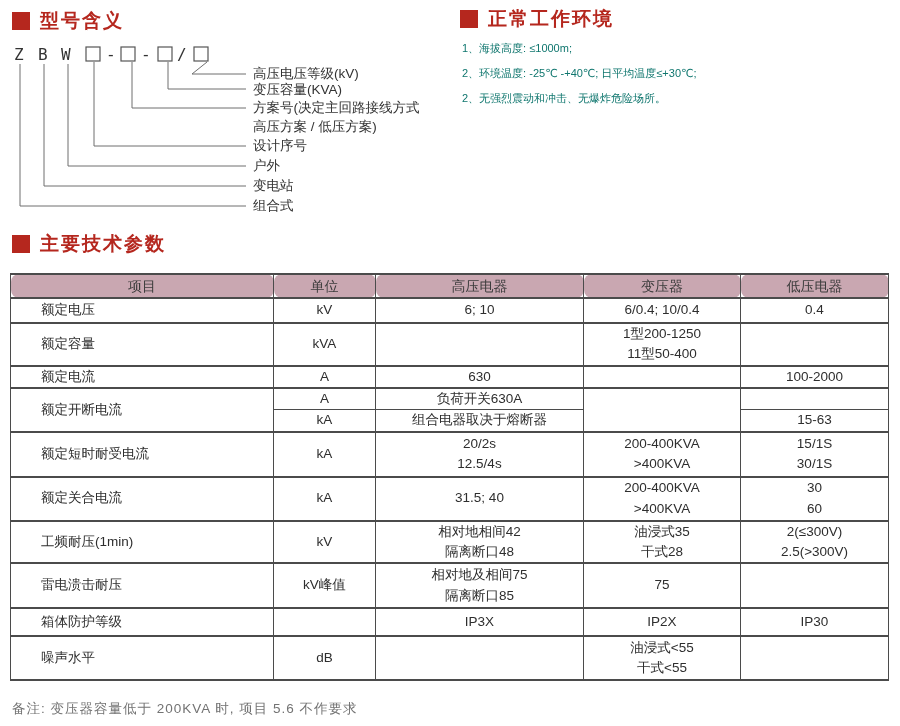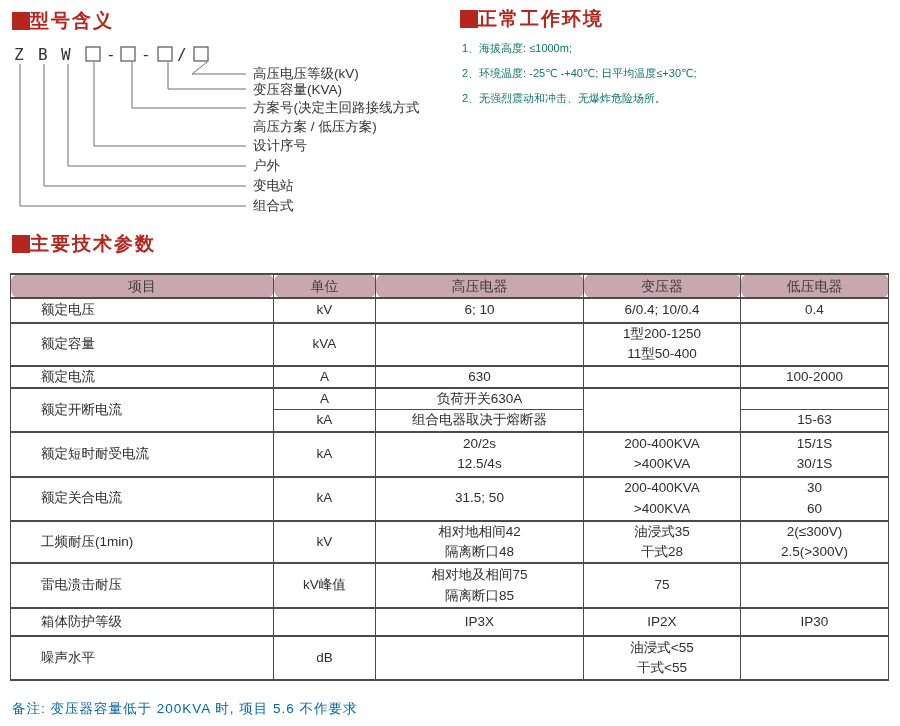--- a/index.html
+++ b/index.html
@@ -2,21 +2,21 @@
 <html><head>
 <meta charset="utf-8">
 <style>
   html,body{margin:0;padding:0;}
   body{
     width:900px;height:726px;position:relative;background:#ffffff;
     font-family:"Liberation Sans","DejaVu Sans",sans-serif;
     color:#2e2e2e;overflow:hidden;
   }
   .sec-title{
-    position:absolute;display:flex;align-items:center;
+    position:absolute;display:flex;align-items:center;gap:10px;
     font-size:19px;font-weight:bold;color:#b5271e;letter-spacing:2px;
   }
   .red-square{width:18px;height:18px;background:#b5271e;display:inline-block;}
   
   .env-list{
     position:absolute;left:462px;top:36px;width:430px;
     font-size:11px;color:#0f766e;
   }
   .env-item{line-height:25px;white-space:nowrap;}
   
@@ -39,21 +39,21 @@
     white-space:pre-line;line-height:1.5;
     padding:0 2px;font-weight:normal;
   }
   .param-table th{
     background:#c9a7b1;color:#3c3c3c;font-size:14px;border-radius:8px;
   }
   .param-table td.item{text-align:left;padding-left:30px;}
   .param-table tr.sub td{border-bottom-width:1px;}
   .param-table tr.sub2 td{border-top-width:1px;}
   .note{
-    position:absolute;left:12px;top:700px;font-size:13.5px;color:#0369a1;
+    position:absolute;left:12px;top:700px;font-size:13.5px;color:#737373;
     letter-spacing:1px;
   }
 </style>
 </head>
 <body>
 
 <div class="sec-title" style="left:12px;top:8px;">
   <span class="red-square"></span>
   <span>型号含义</span>
 </div>
@@ -161,21 +161,21 @@
     <td>20/2s
 12.5/4s</td>
     <td>200-400KVA
 &gt;400KVA</td>
     <td>15/1S
 30/1S</td>
   </tr>
   <tr style="height:44px">
     <td class="item">额定关合电流</td>
     <td>kA</td>
-    <td>31.5; 50</td>
+    <td>31.5; 40</td>
     <td>200-400KVA
 &gt;400KVA</td>
     <td>30
 60</td>
   </tr>
   <tr style="height:39px">
     <td class="item">工频耐压(1min)</td>
     <td>kV</td>
     <td>相对地相间42
 隔离断口48</td>

